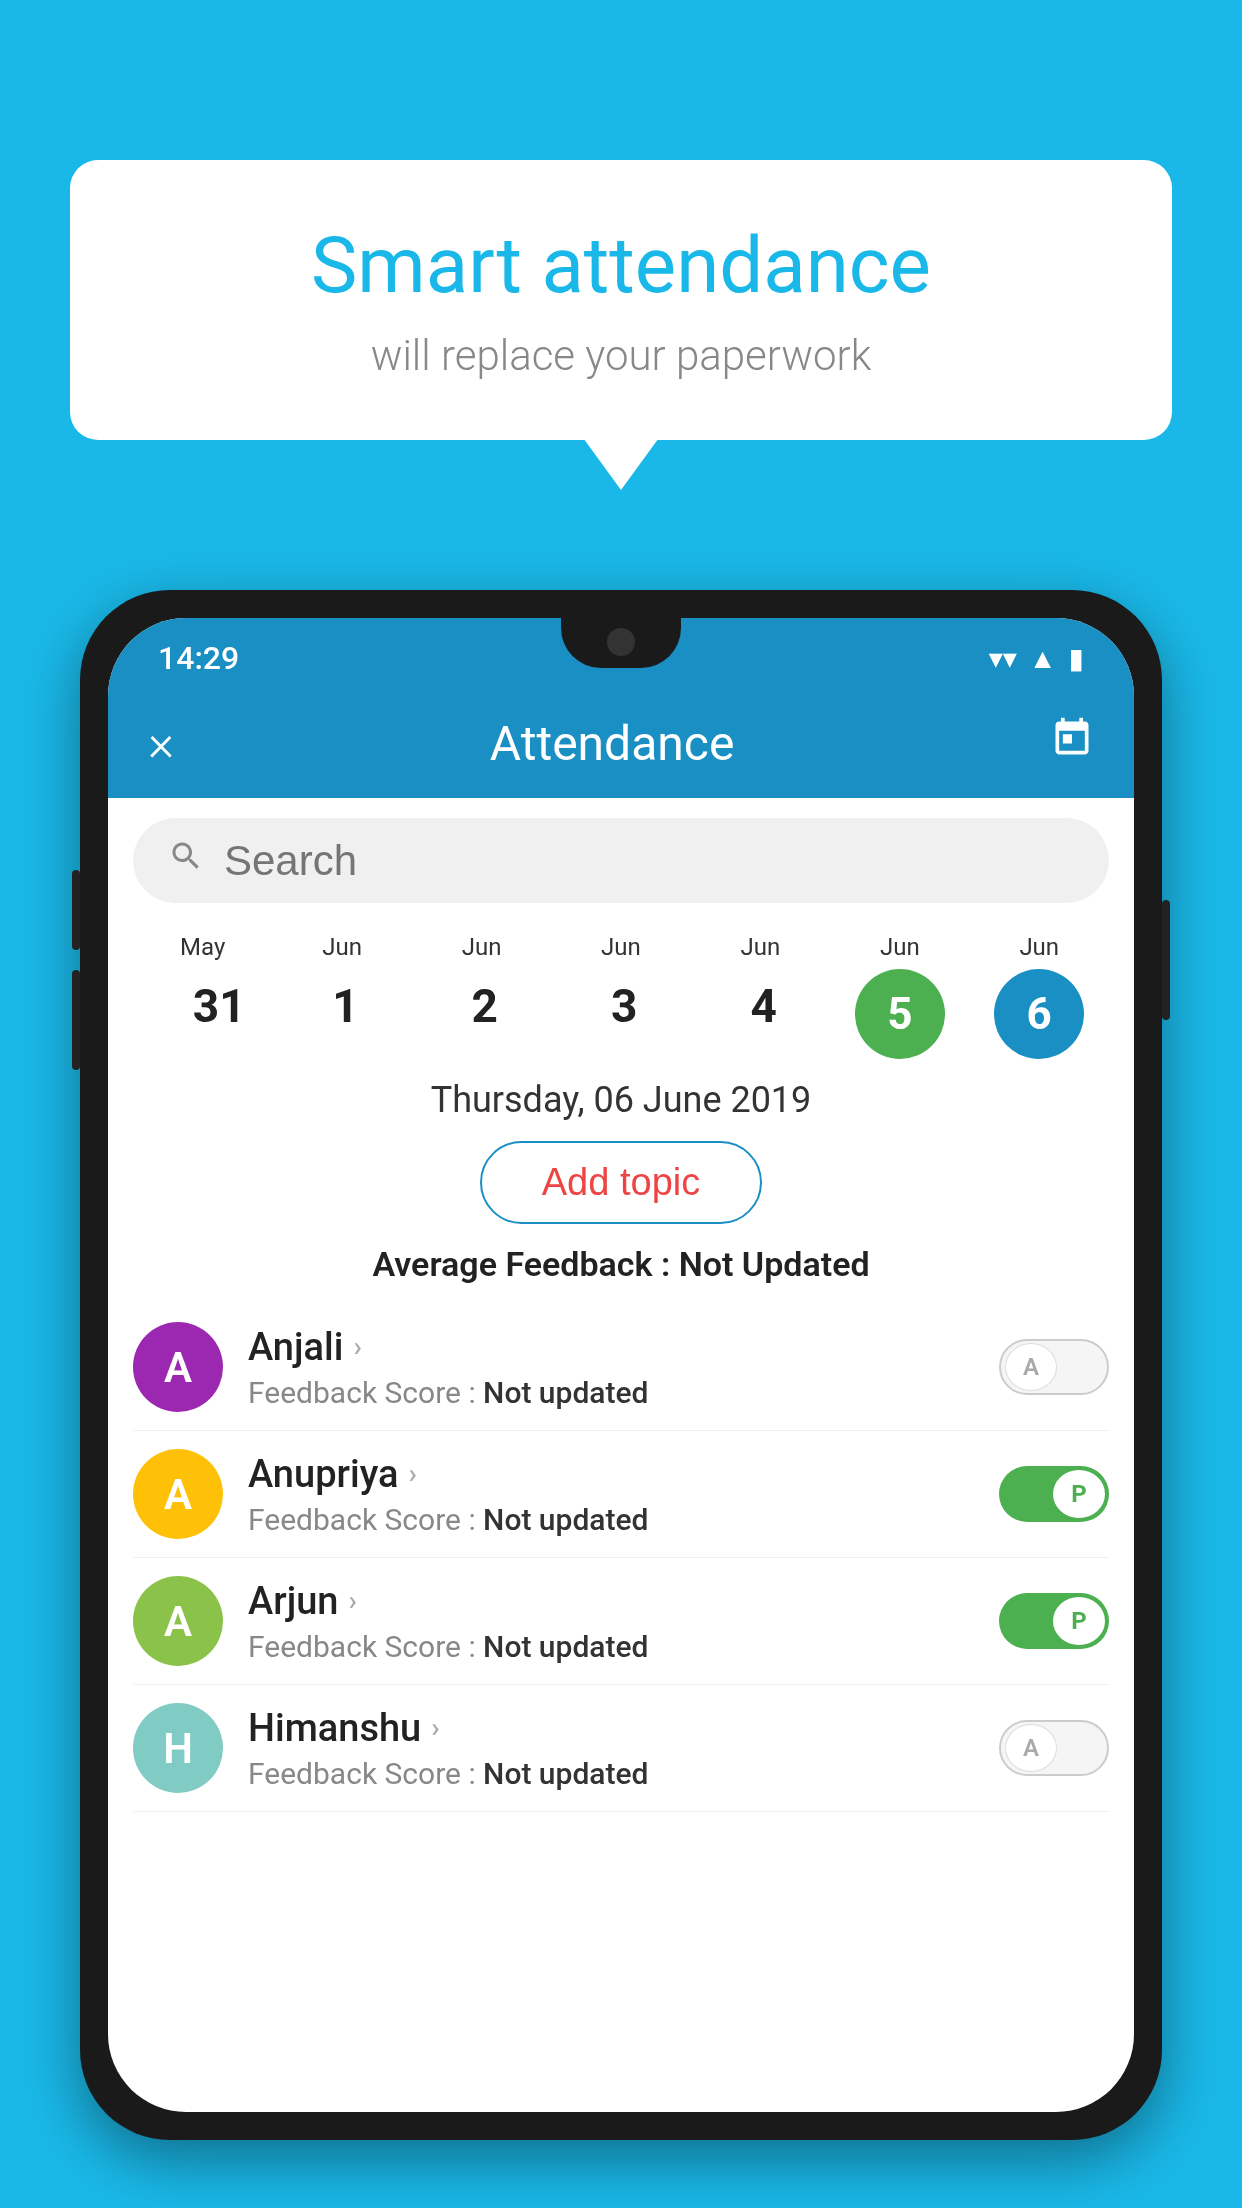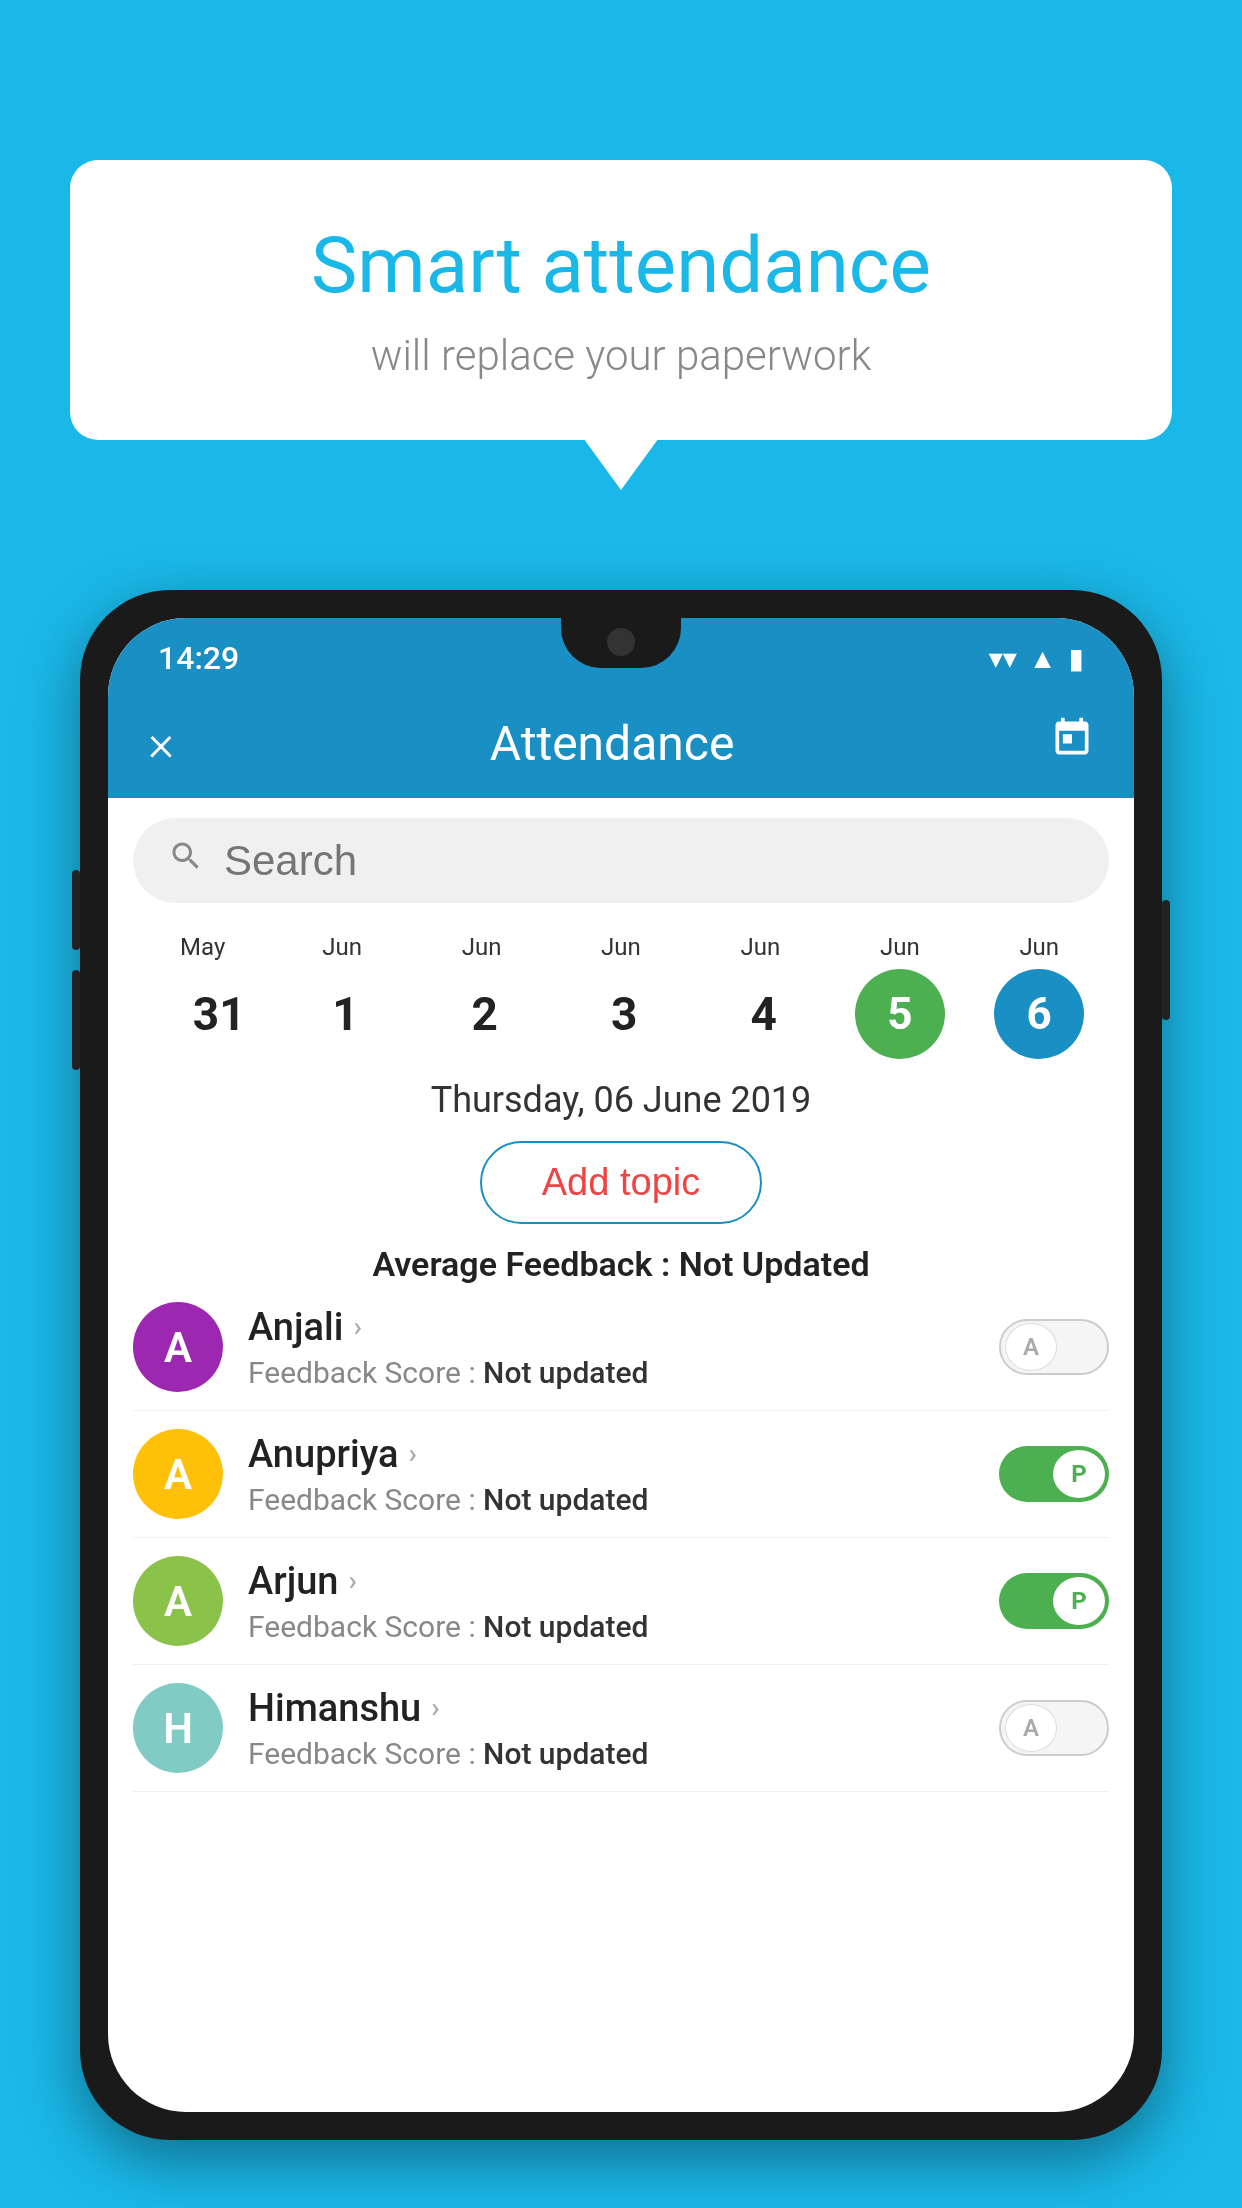--- a/index.html
+++ b/index.html
@@ -183,21 +183,21 @@
     }
     .calendar-month {
       font-size: 24px;
       color: #333;
       text-align: center;
       width: 14.28%;
     }
     .calendar-dates {
       display: flex;
       justify-content: space-around;
-      align-items: center;
+      align-items: flex-start;
       margin-bottom: 20px;
     }
     .calendar-date {
       font-size: 46px;
       font-weight: 700;
       color: #222;
       text-align: center;
       width: 14.28%;
       padding: 10px 0;
     }
@@ -252,20 +252,21 @@
       background: white;
       cursor: pointer;
       width: fit-content;
     }
 
     
     .avg-feedback {
       text-align: center;
       font-size: 34px;
       color: #888;
+      margin-bottom: 20px;
     }
     .avg-feedback span {
       color: #222;
       font-weight: 600;
     }
 
     
     .student-list {
       padding: 0 25px;
     }

